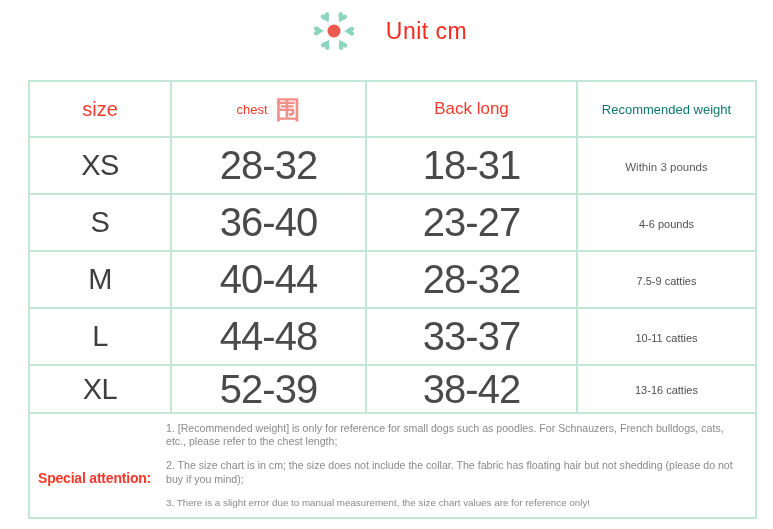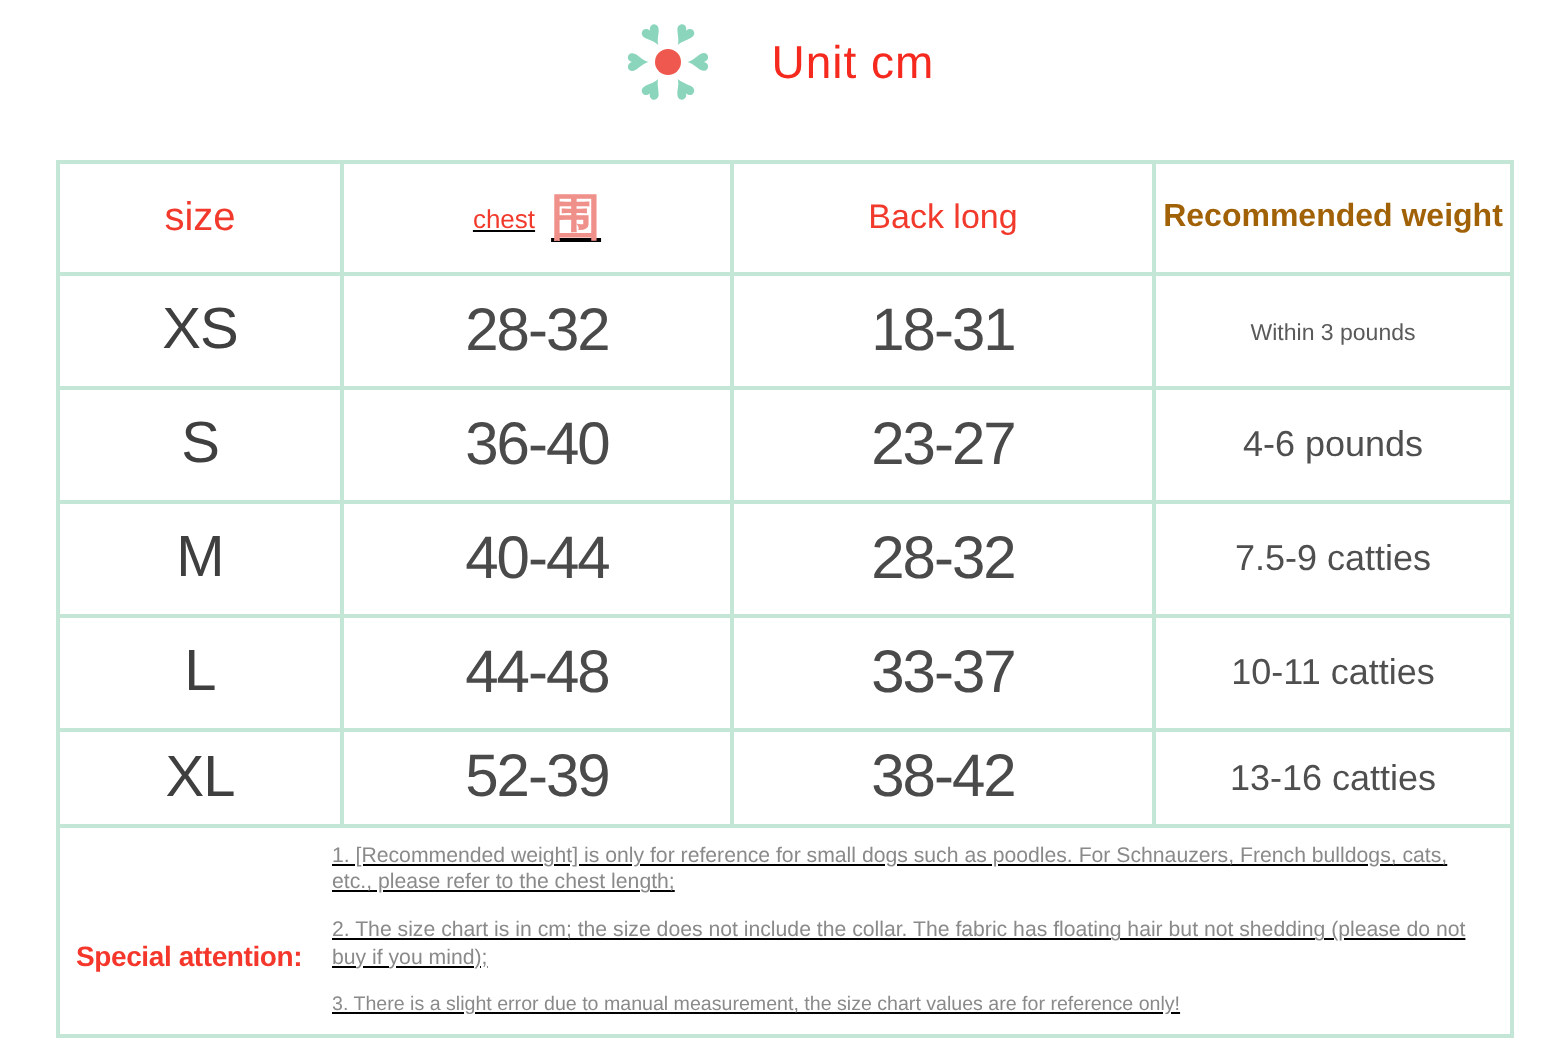--- a/index.html
+++ b/index.html
@@ -19,39 +19,39 @@
   .unit-title { color:#f5291d; font-size:23px; font-weight:normal; letter-spacing:.5px; }
 
   
   table.size-table { position:absolute; left:28px; top:80px; width:727px;
                      border-collapse:collapse; table-layout:fixed; }
   table.size-table td { border:2px solid #c3e6d6; text-align:center; vertical-align:middle; }
   col.c1 { width:142px; } col.c2 { width:195px; } col.c3 { width:211px; } col.c4 { width:179px; }
 
   tr.hrow td { height:56px; }
   .h-size { color:#f23a2c; font-size:20px; }
-  .h-chest-wrap { display:flex; align-items:center; justify-content:center; gap:8px;text-decoration:underline; }
+  .h-chest-wrap { display:flex; align-items:center; justify-content:center; gap:8px; }
   .h-chest { color:#f23a2c; font-size:13px; }
   .stamp { color:#f0908a; font-size:25px; font-weight:bold; line-height:1; }
   .h-back { color:#f23a2c; font-size:17px; }
-  .h-weight { color:#a16207; font-size:16px; font-weight:bold; }
+  .h-weight { color:#0f766e; font-size:13px; font-weight:normal; }
 
   tr.drow td { height:57px; }
   tr.drow.last td { height:48px; }
   .sz  { color:#3f3f3f; font-size:29px; letter-spacing:-.5px; }
-  .num { color:#4a4a4a; font-size:30px; letter-spacing:-1px; }
+  .num { color:#4a4a4a; font-size:40px; letter-spacing:-1px; }
   .wt-sm { color:#5a5a5a; font-size:11.5px; }
-  .wt    { color:#4f4f4f; font-size:18px; }
+  .wt    { color:#4f4f4f; font-size:11px; }
 
   
   td.notes-cell { height:100px; padding:8px 10px 8px 8px; }
   .notes-flex { display:flex; align-items:center; text-align:left; }
   .attn { width:128px; flex:0 0 128px; color:#f5372b; font-size:14px; font-weight:bold;
           letter-spacing:-.2px;margin-top:24px; }
-  .notes { flex:1; display:flex; flex-direction:column; gap:11px;text-decoration:underline; }
+  .notes { flex:1; display:flex; flex-direction:column; gap:11px; }
   .note  { color:#8a8a8a; font-size:10.6px; line-height:1.25; }
   .note.small { font-size:9.8px; }
 </style>
 </head>
 <body>
 
 <div class="canvas">
 
   <div class="hdr">
     <div class="flower">

